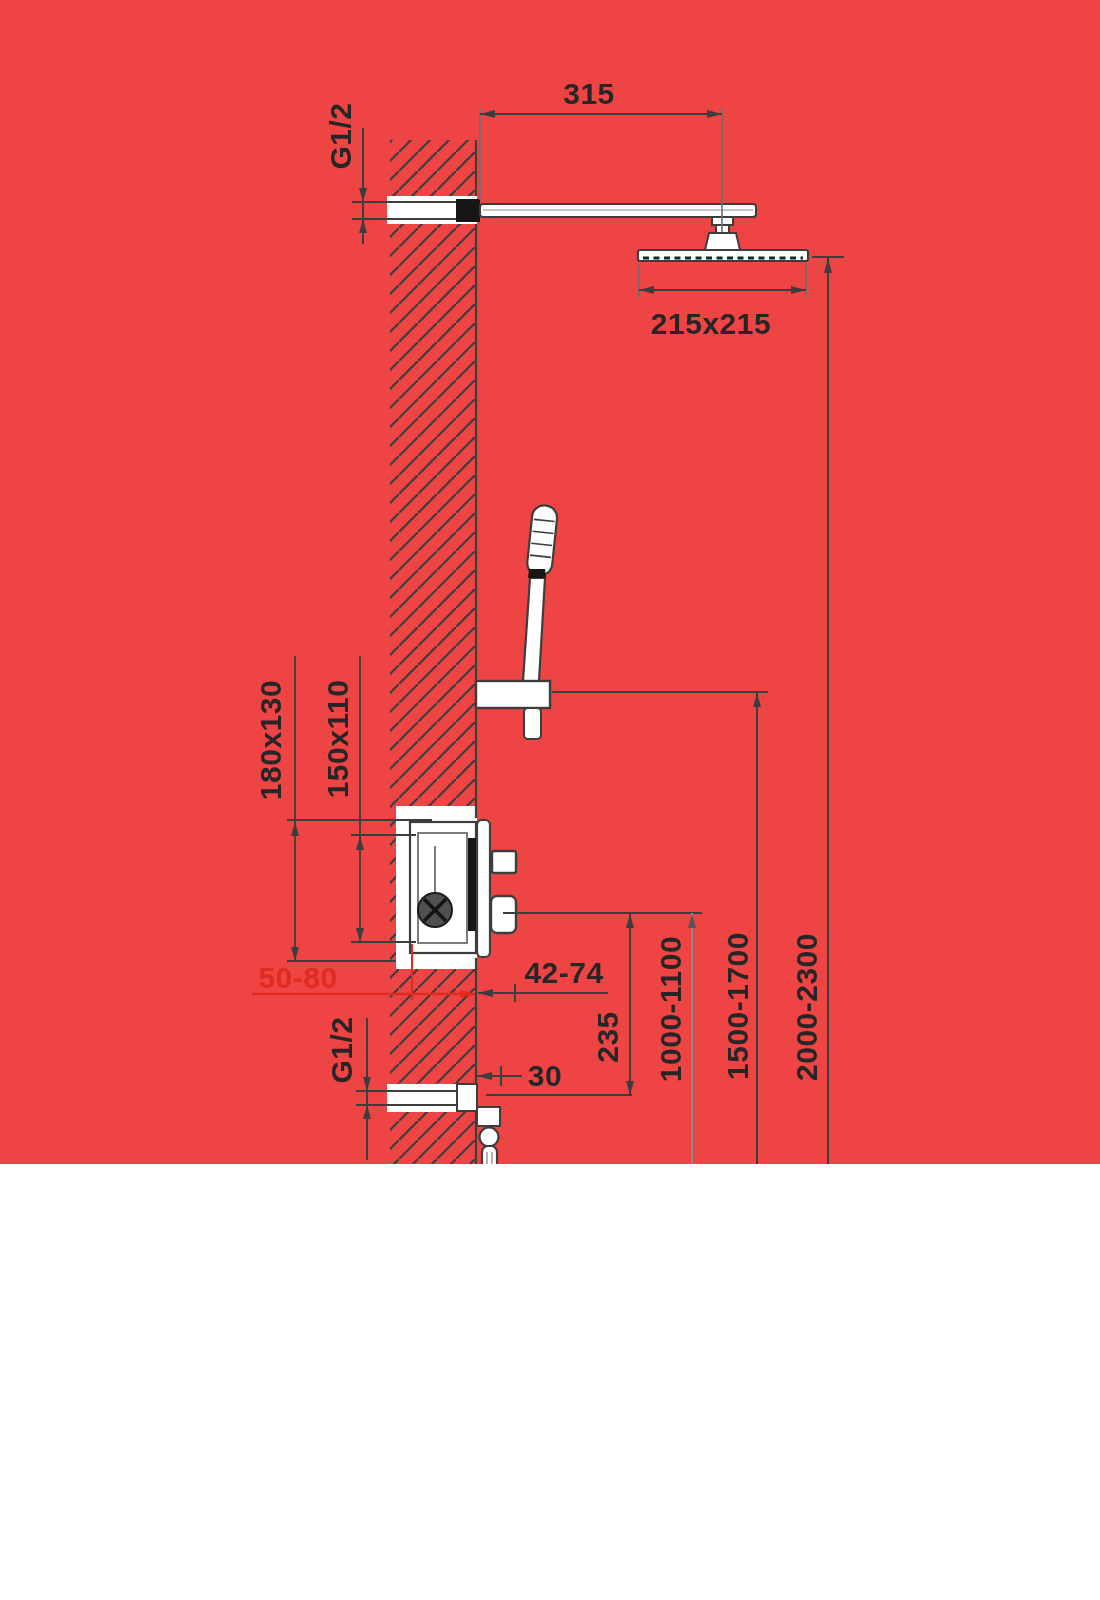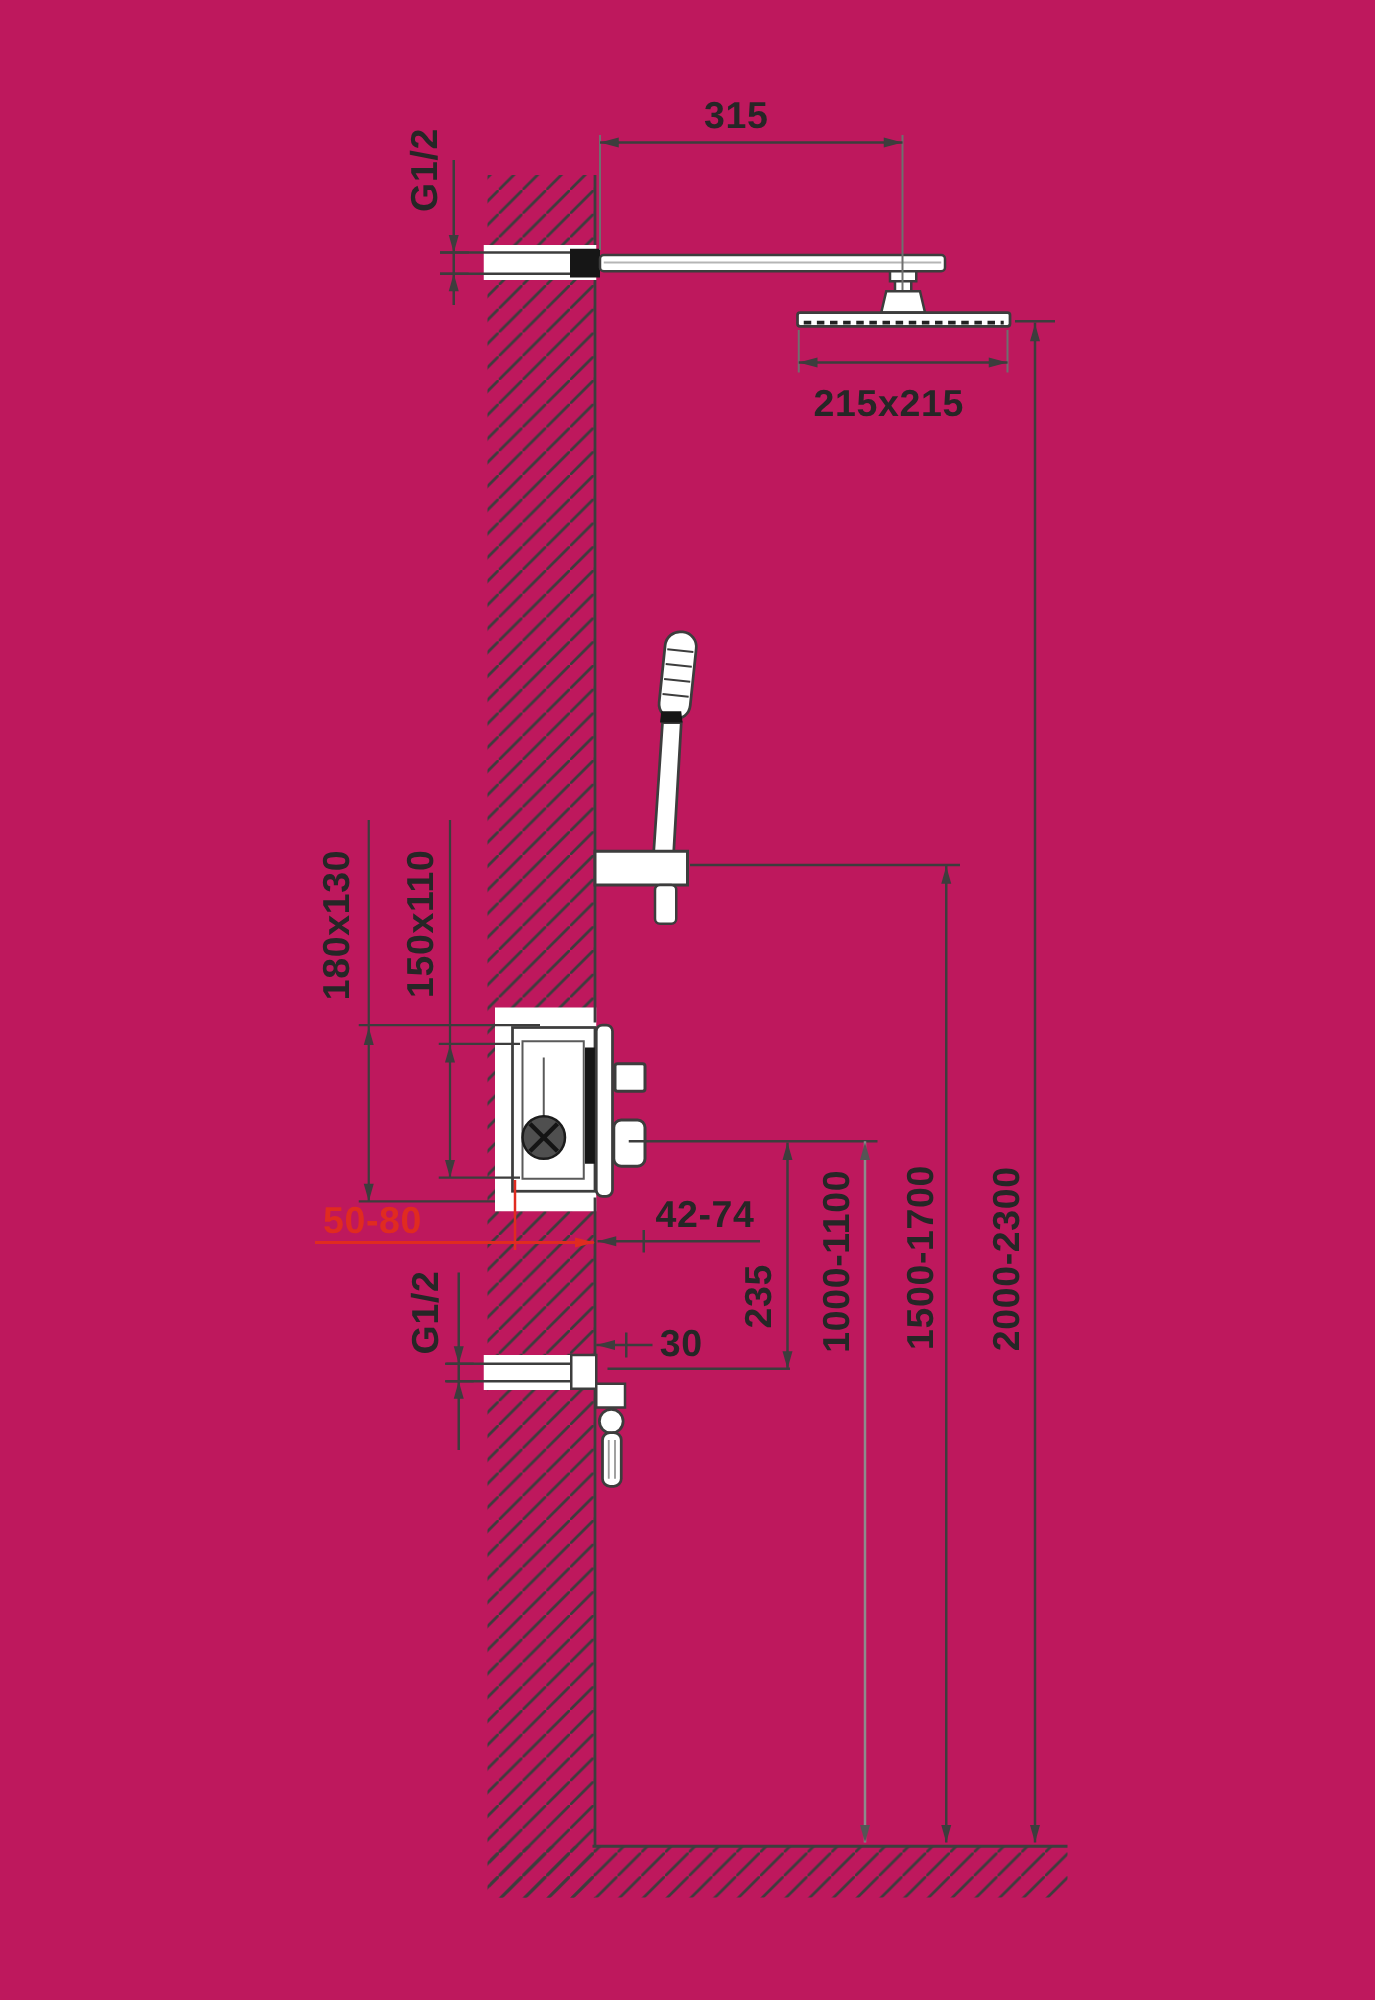--- a/index.html
+++ b/index.html
@@ -1,16 +1,16 @@
 <!DOCTYPE html>
 <html><head>
 <meta charset="utf-8">
 <style>
   html,body{margin:0;padding:0;background:#ffffff;}
-  .page{width:1100px;height:1600px;position:relative;background:#be185d;overflow:hidden;}
+  .page{width:1100px;height:1164px;position:relative;background:#ef4444;overflow:hidden;}
   svg{display:block;}
   text{font-family:"Liberation Sans","DejaVu Sans",sans-serif;font-weight:bold;fill:#262626;}
   .dim{font-size:30px;letter-spacing:0.5px;}
   .dim-red{font-size:30px;fill:#e02b20;letter-spacing:0.5px;}
 </style>
 </head>
 <body>
 
 <div class="page">
 <svg width="1100" height="1600" viewBox="0 0 1100 1600">

